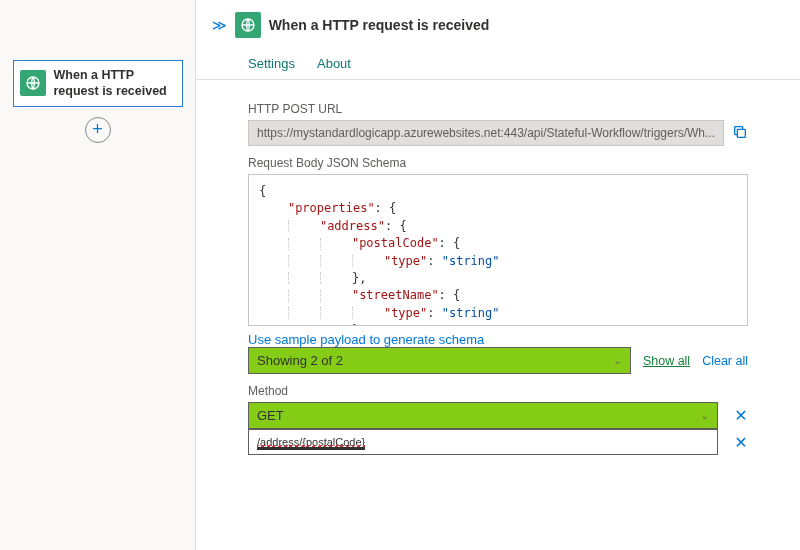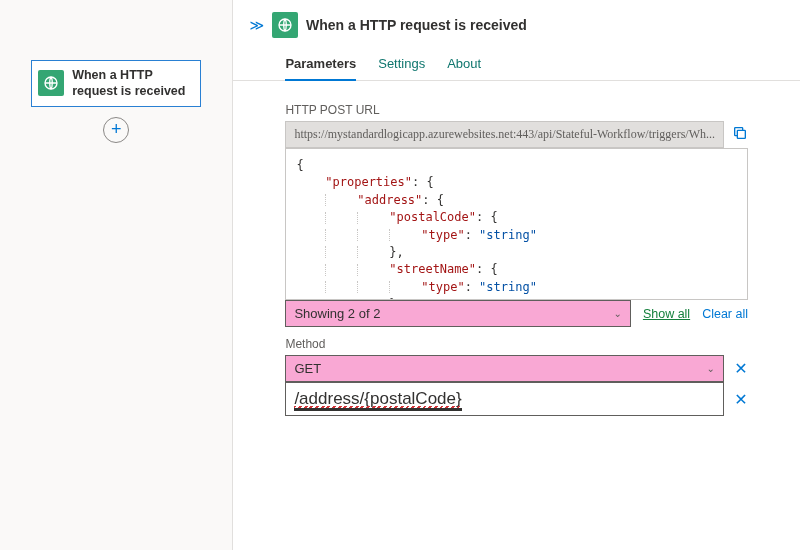--- a/index.html
+++ b/index.html
@@ -13,36 +13,36 @@
   .plus { margin-top: 10px; width: 26px; height: 26px; border: 1px solid #8a8886; border-radius: 50%; display: flex; align-items: center; justify-content: center; color: #0078d4; font-size: 18px; background: #faf9f8; cursor: pointer; }
   .panel { flex: 1; border-left: 1px solid #e1dfdd; display: flex; flex-direction: column; }
   .hdr { display: flex; align-items: center; gap: 8px; padding: 12px 16px 8px; }
   .chev { color: #0078d4; font-size: 14px; cursor: pointer; }
   .hdr-title { font-weight: 600; font-size: 14px; }
   .tabs { display: flex; gap: 22px; padding: 4px 16px 0 52px; border-bottom: 1px solid #e1dfdd; }
   .tab { padding: 6px 0 8px; font-size: 13px; color: #0f766e; cursor: pointer; }
   .tab.active { color: #323130; font-weight: 600; border-bottom: 2px solid #0078d4; margin-bottom: -1px; }
   .body { padding: 12px 52px 4px; overflow-y: auto; flex: 1; }
   .lbl { font-size: 12px; color: #605e5c; margin: 10px 0 4px; }
-  .url-row { display: flex; align-items: center; gap: 8px; font-family: Liberation Serif, serif; }
+  .url-row { display: flex; align-items: center; gap: 8px; }
   .url-box { flex: 1; background: #e1dfdd; border: 1px solid #c8c6c4; padding: 5px 8px; font-size: 12px; color: #605e5c; white-space: nowrap; overflow: hidden; text-overflow: ellipsis; }
   .copy-ic { color: #0078d4; cursor: pointer; width: 16px; }
   .code-box { border: 1px solid #c8c6c4; padding: 8px 10px; font-family: Consolas, monospace; font-size: 12px; line-height: 1.45; white-space: pre; overflow-x: auto; background: #fff; height: 152px; }
   .tok-brace { color: #323130; }
   .tok-key { color: #a31515; }
   .tok-str { color: #0451a5; }
   .tok-ind { border-left: 1px dotted #c8c6c4; display: inline-block; width: 1px; margin-right: 31px; height: 1em; vertical-align: middle; }
   .link { color: #0078d4; font-size: 13px; cursor: pointer; display: inline-block; margin-top: 6px; }
   .adv-row { display: flex; align-items: center; gap: 12px; }
-  .select { flex: 1; border: 1px solid #605e5c; padding: 5px 8px; font-size: 13px; background: #f9a8d4; display: flex; justify-content: space-between; align-items: center; cursor: pointer; }
+  .select { flex: 1; border: 1px solid #605e5c; padding: 5px 8px; font-size: 13px; background: #84cc16; display: flex; justify-content: space-between; align-items: center; cursor: pointer; }
   .caret { font-size: 10px; color: #605e5c; }
   .showall { color: #15803d; text-decoration: underline; font-size: 12.5px; cursor: pointer; }
   .clearall { color: #0078d4; font-size: 12.5px; cursor: pointer; }
-  .field-row { display: flex; align-items: center; gap: 10px; }
-  .input { flex: 1; border: 1px solid #605e5c; padding: 6px 8px; font-size: 17px; background: #fff; }
+  .field-row { display: flex; align-items: center; gap: 16px; }
+  .input { flex: 1; border: 1px solid #605e5c; padding: 6px 8px; font-size: 11px; background: #fff; }
   .remove-x { color: #0078d4; font-size: 16px; cursor: pointer; width: 14px; text-align: center; }
   .rp-val { position: relative; display: inline-block; }
   .rp-val::after { content: ""; position: absolute; left: 0; right: 0; bottom: -2px; border-bottom: 2px wavy #d13438; border-bottom-style: solid; height: 2px; background: repeating-linear-gradient(135deg,#d13438 0 2px,transparent 2px 4px); }
 </style>
 </head>
 <body>
 
 <div class="root">
   <div class="canvas">
     <div class="node">
@@ -63,46 +63,47 @@
       <div class="hdr-icon">
         <svg viewBox="0 0 24 24" fill="none" stroke="currentColor" stroke-width="2">
             <circle cx="12" cy="12" r="9"></circle>
             <path d="M3 12h18M12 3c2.5 3 2.5 15 0 18M12 3c-2.5 3-2.5 15 0 18"></path>
           </svg>
       </div>
       <div class="hdr-title">When a HTTP request is received</div>
     </div>
 
     <div class="tabs">
-      <div class="tab active">Parameters</div>
       <div class="tab">Settings</div>
       <div class="tab">About</div>
     </div>
 
     <div class="body">
       <div class="lbl">HTTP POST URL</div>
       <div class="url-row">
         <div class="url-box">https://mystandardlogicapp.azurewebsites.net:443/api/Stateful-Workflow/triggers/Wh...</div>
         <div class="copy-ic">
           <svg viewBox="0 0 24 24" width="16" height="16" fill="none" stroke="currentColor" stroke-width="2">
               <rect x="8" y="8" width="12" height="12" rx="1"></rect>
               <path d="M16 8V5a1 1 0 0 0-1-1H5a1 1 0 0 0-1 1v10a1 1 0 0 0 1 1h3"></path>
             </svg>
         </div>
       </div>
 
+      <div class="lbl">Request Body JSON Schema</div>
       <div class="code-box"><span class="tok-brace">{</span>
     <span class="tok-key">"properties"</span><span class="tok-brace">: {</span>
     <span class="tok-ind"></span><span class="tok-key">"address"</span><span class="tok-brace">: {</span>
     <span class="tok-ind"></span><span class="tok-ind"></span><span class="tok-key">"postalCode"</span><span class="tok-brace">: {</span>
     <span class="tok-ind"></span><span class="tok-ind"></span><span class="tok-ind"></span><span class="tok-key">"type"</span><span class="tok-brace">: </span><span class="tok-str">"string"</span>
     <span class="tok-ind"></span><span class="tok-ind"></span><span class="tok-brace">},</span>
     <span class="tok-ind"></span><span class="tok-ind"></span><span class="tok-key">"streetName"</span><span class="tok-brace">: {</span>
     <span class="tok-ind"></span><span class="tok-ind"></span><span class="tok-ind"></span><span class="tok-key">"type"</span><span class="tok-brace">: </span><span class="tok-str">"string"</span>
     <span class="tok-ind"></span><span class="tok-ind"></span><span class="tok-brace">}</span></div>
+      <span class="link">Use sample payload to generate schema</span>
 
       <div class="adv-row">
         <div class="select">
           <span>Showing 2 of 2</span>
           <span class="caret">⌄</span>
         </div>
         <span class="showall">Show all</span>
         <span class="clearall">Clear all</span>
       </div>
 

